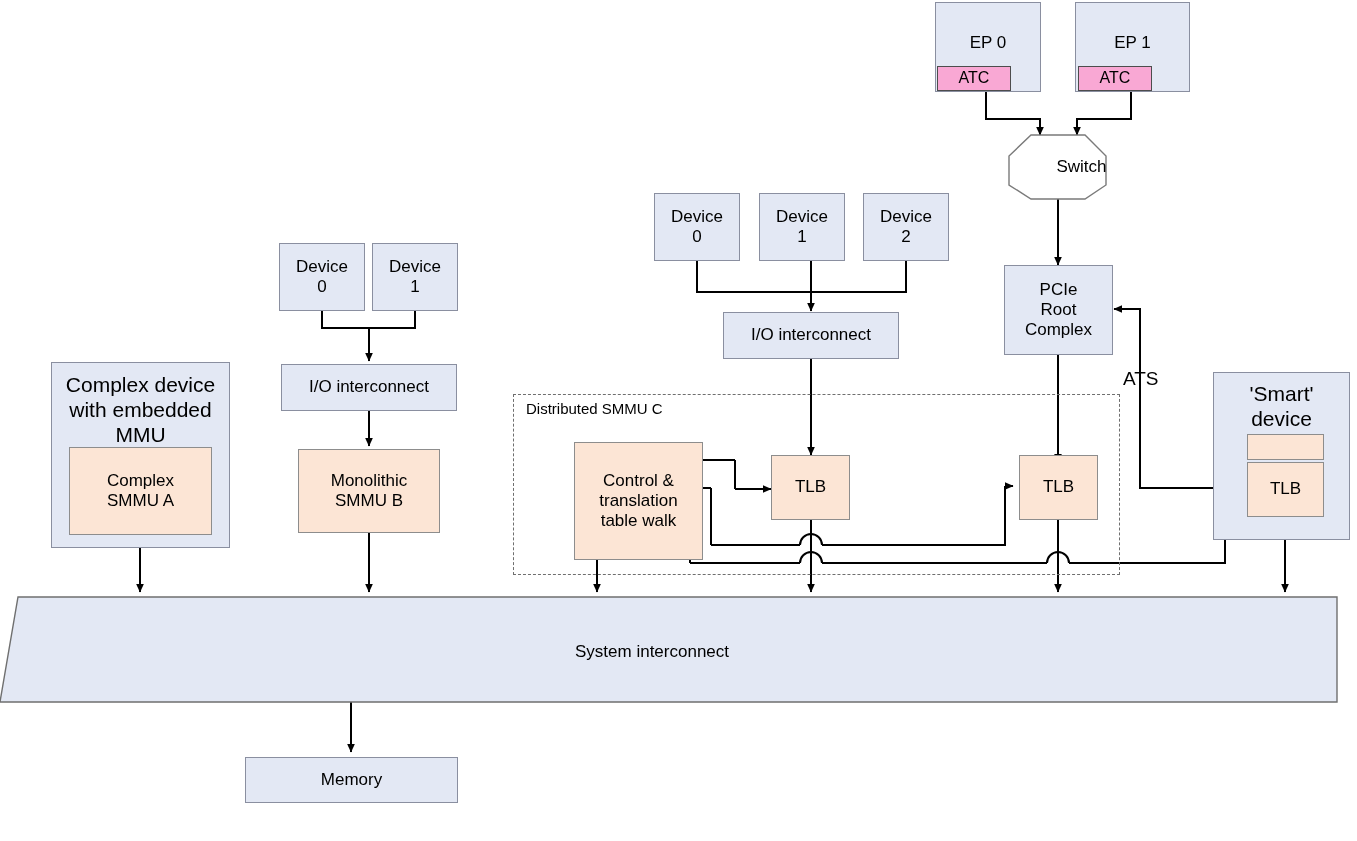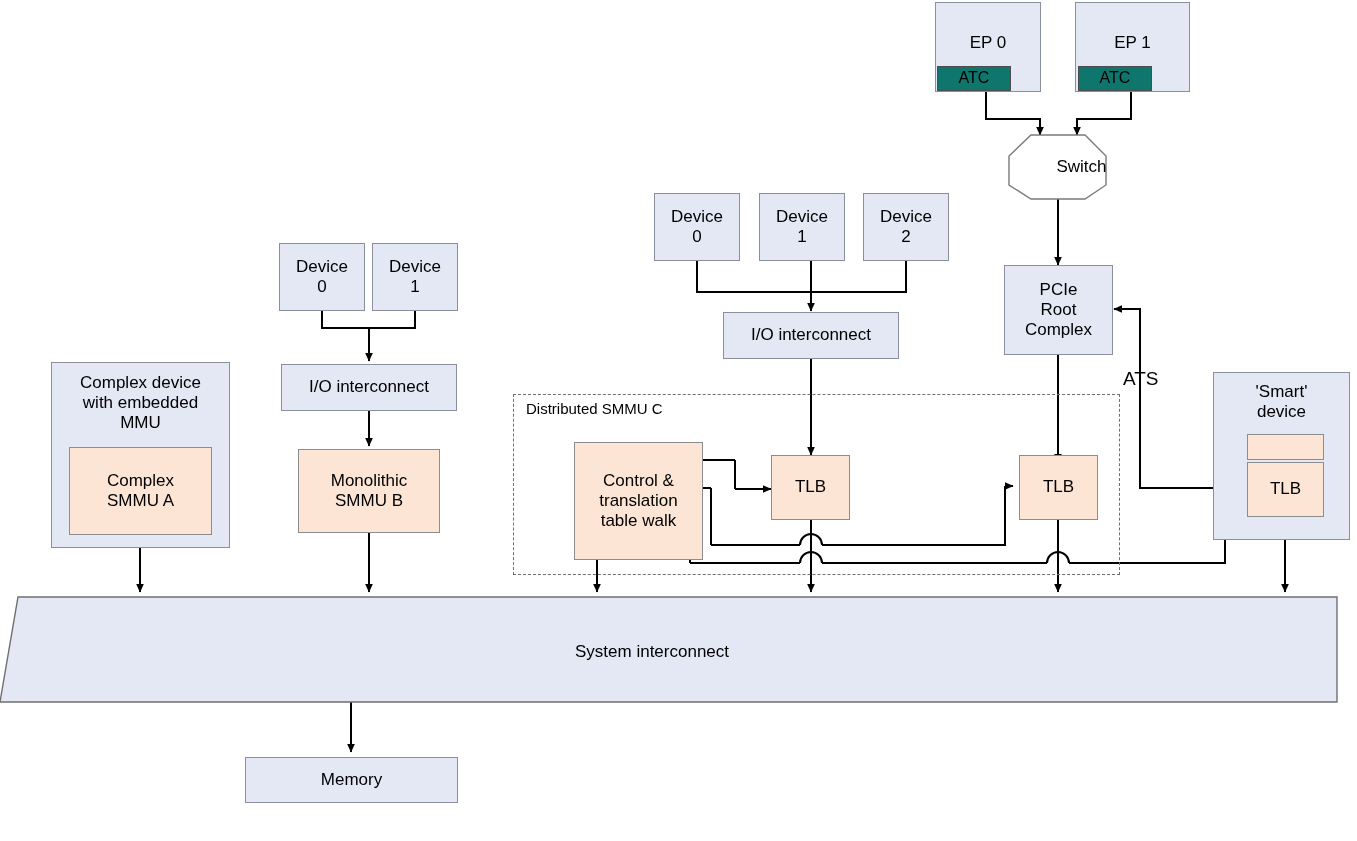--- a/index.html
+++ b/index.html
@@ -39,21 +39,21 @@
   }
   .blue {
     background: #e3e8f4;
     border: 1.3px solid #8a8fa0;
   }
   .peach {
     background: #fce5d5;
     border: 1.3px solid #8d8d8d;
   }
   .white {
-    background: #0f766e;
+    background: #f9a8d4;
     border: 1.3px solid #4d4d4d;
   }
   .group-label {
     position: absolute;
     font-size: 15px;
     color: #000000;
     display: block;
     text-align: left;
     align-items: flex-start;
     justify-content: flex-start;
@@ -62,21 +62,21 @@
     position: absolute;
     box-sizing: border-box;
     border: 1.6px dashed #6f6f6f;
     background: transparent;
   }
   .container-title {
     position: absolute;
     left: 0;
     right: 0;
     text-align: center;
-    font-size: 17px;
+    font-size: 21px;
     color: #000;
     line-height: 1.18;
     white-space: pre-line;
   }
   .edge-label {
     position: absolute;
     font-size: 19px;
     color: #000;
   }
   .interconnect-text {

